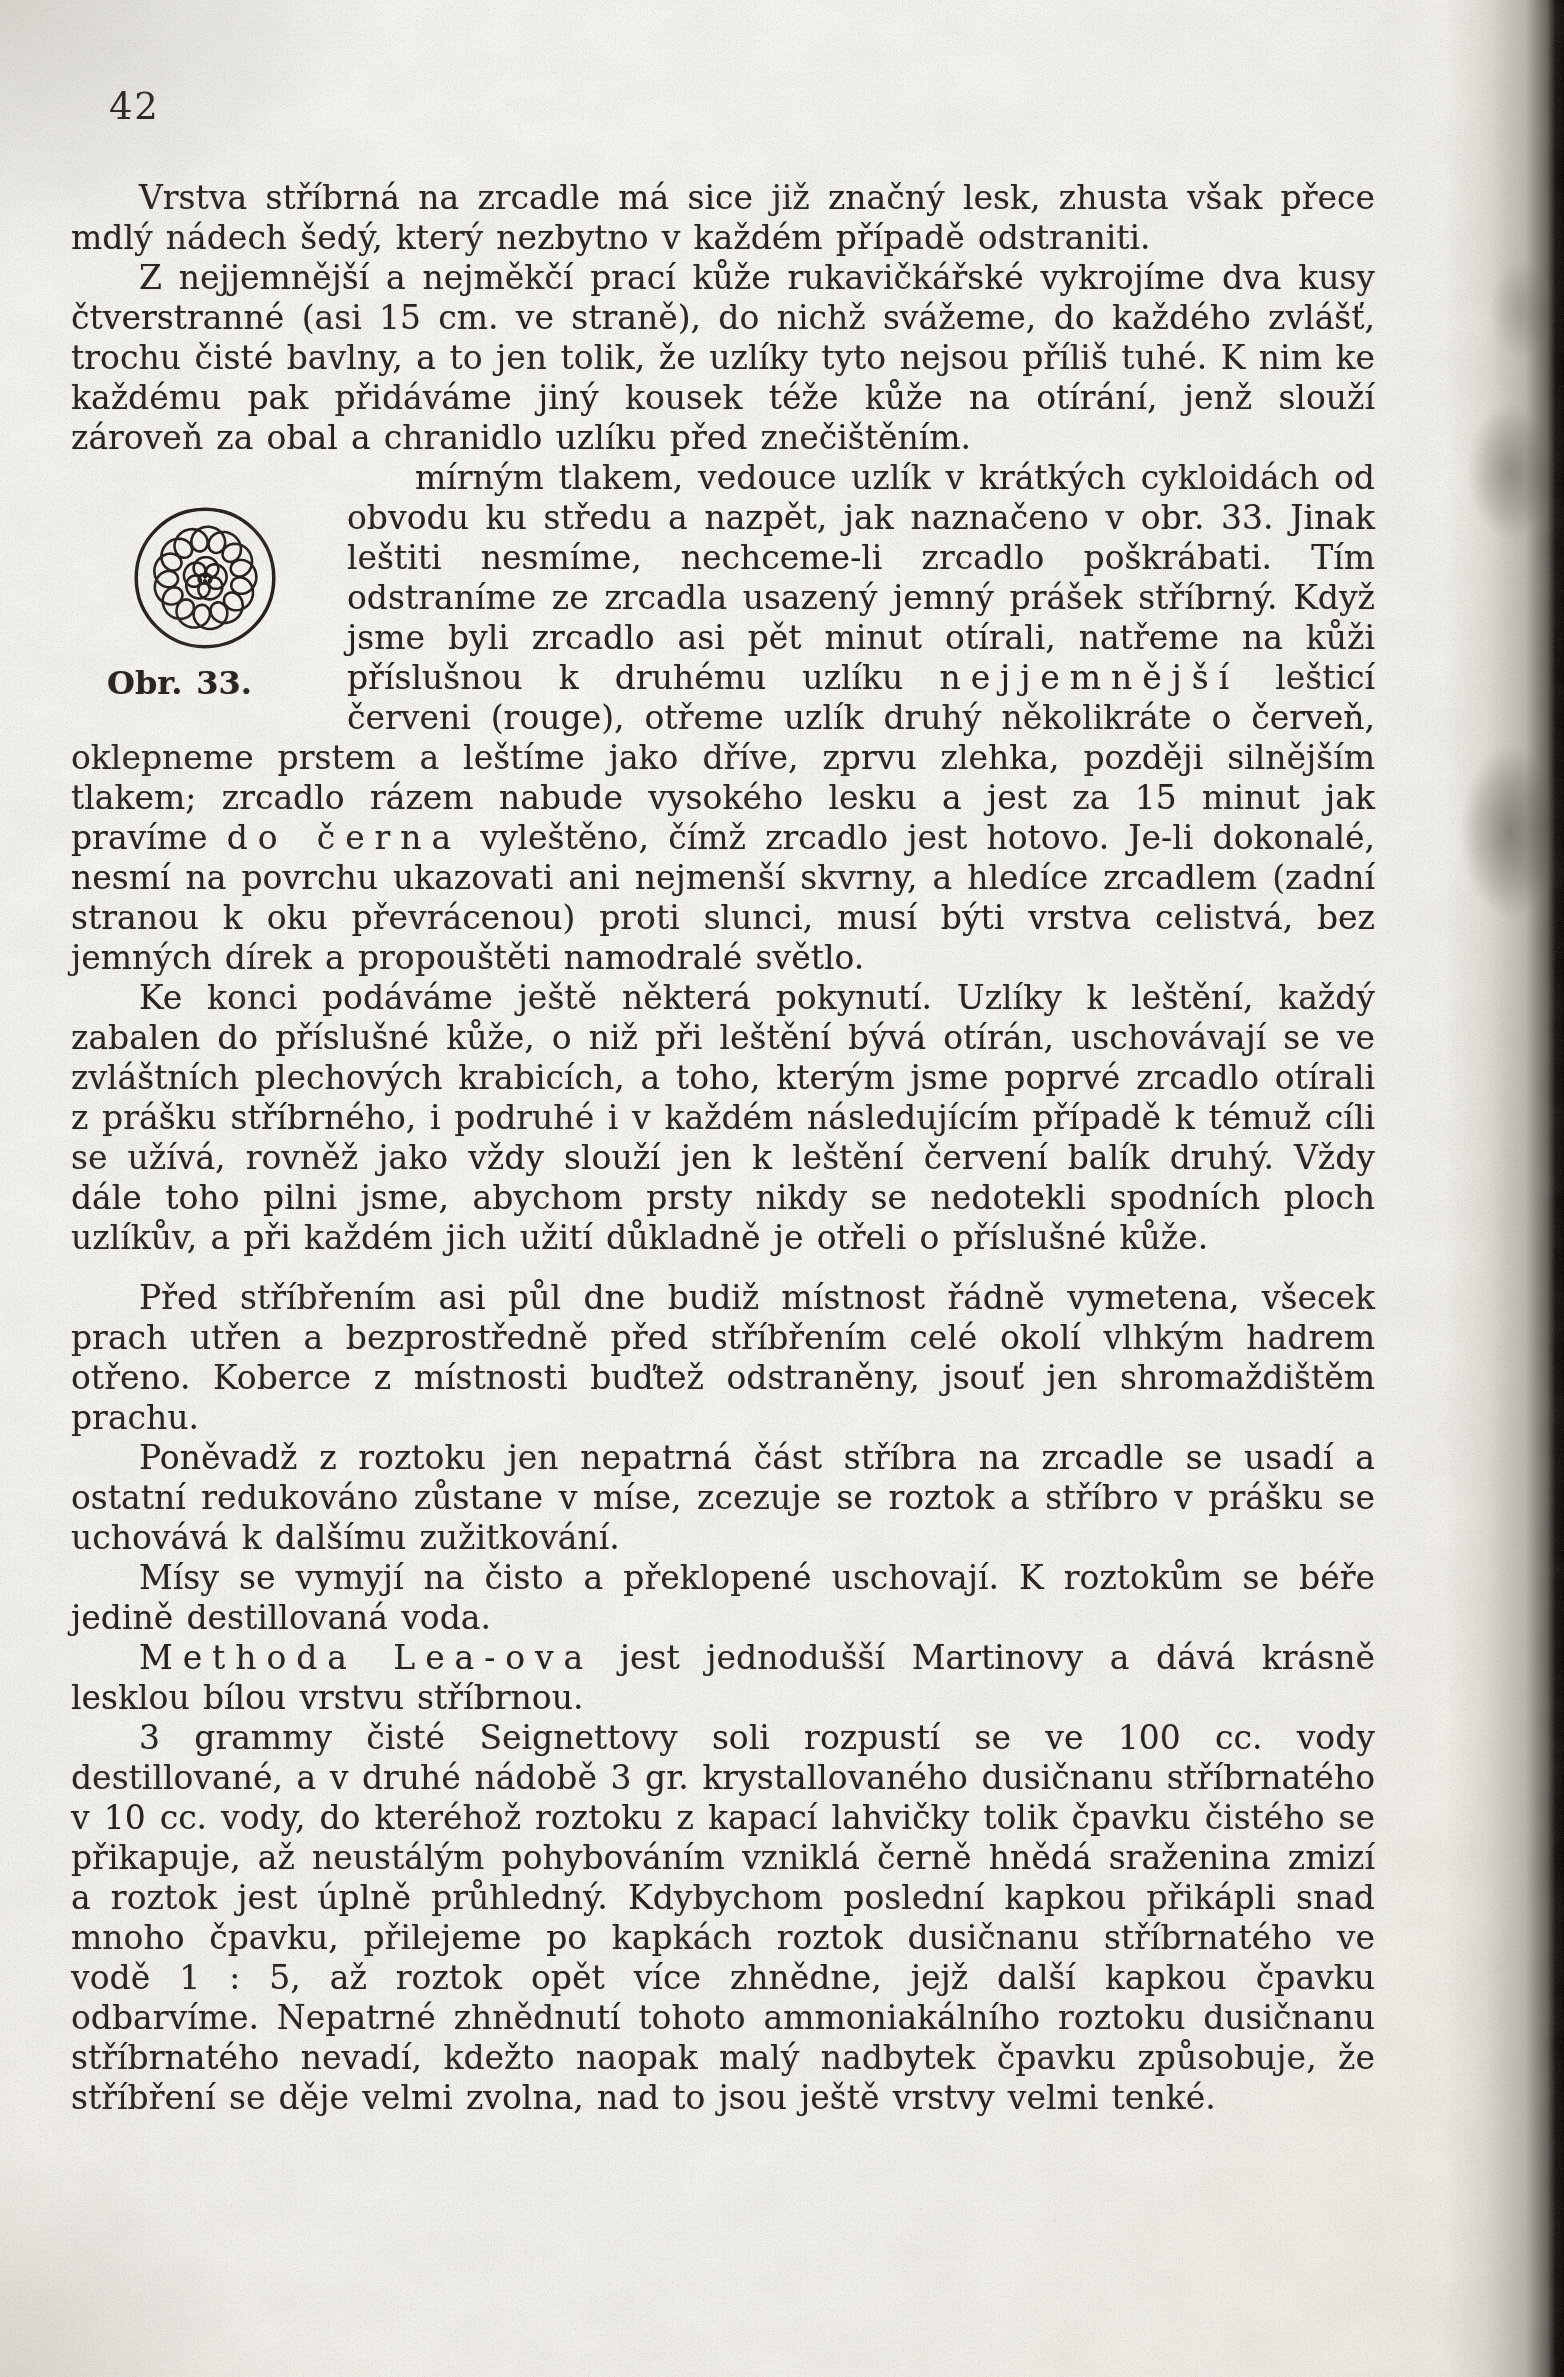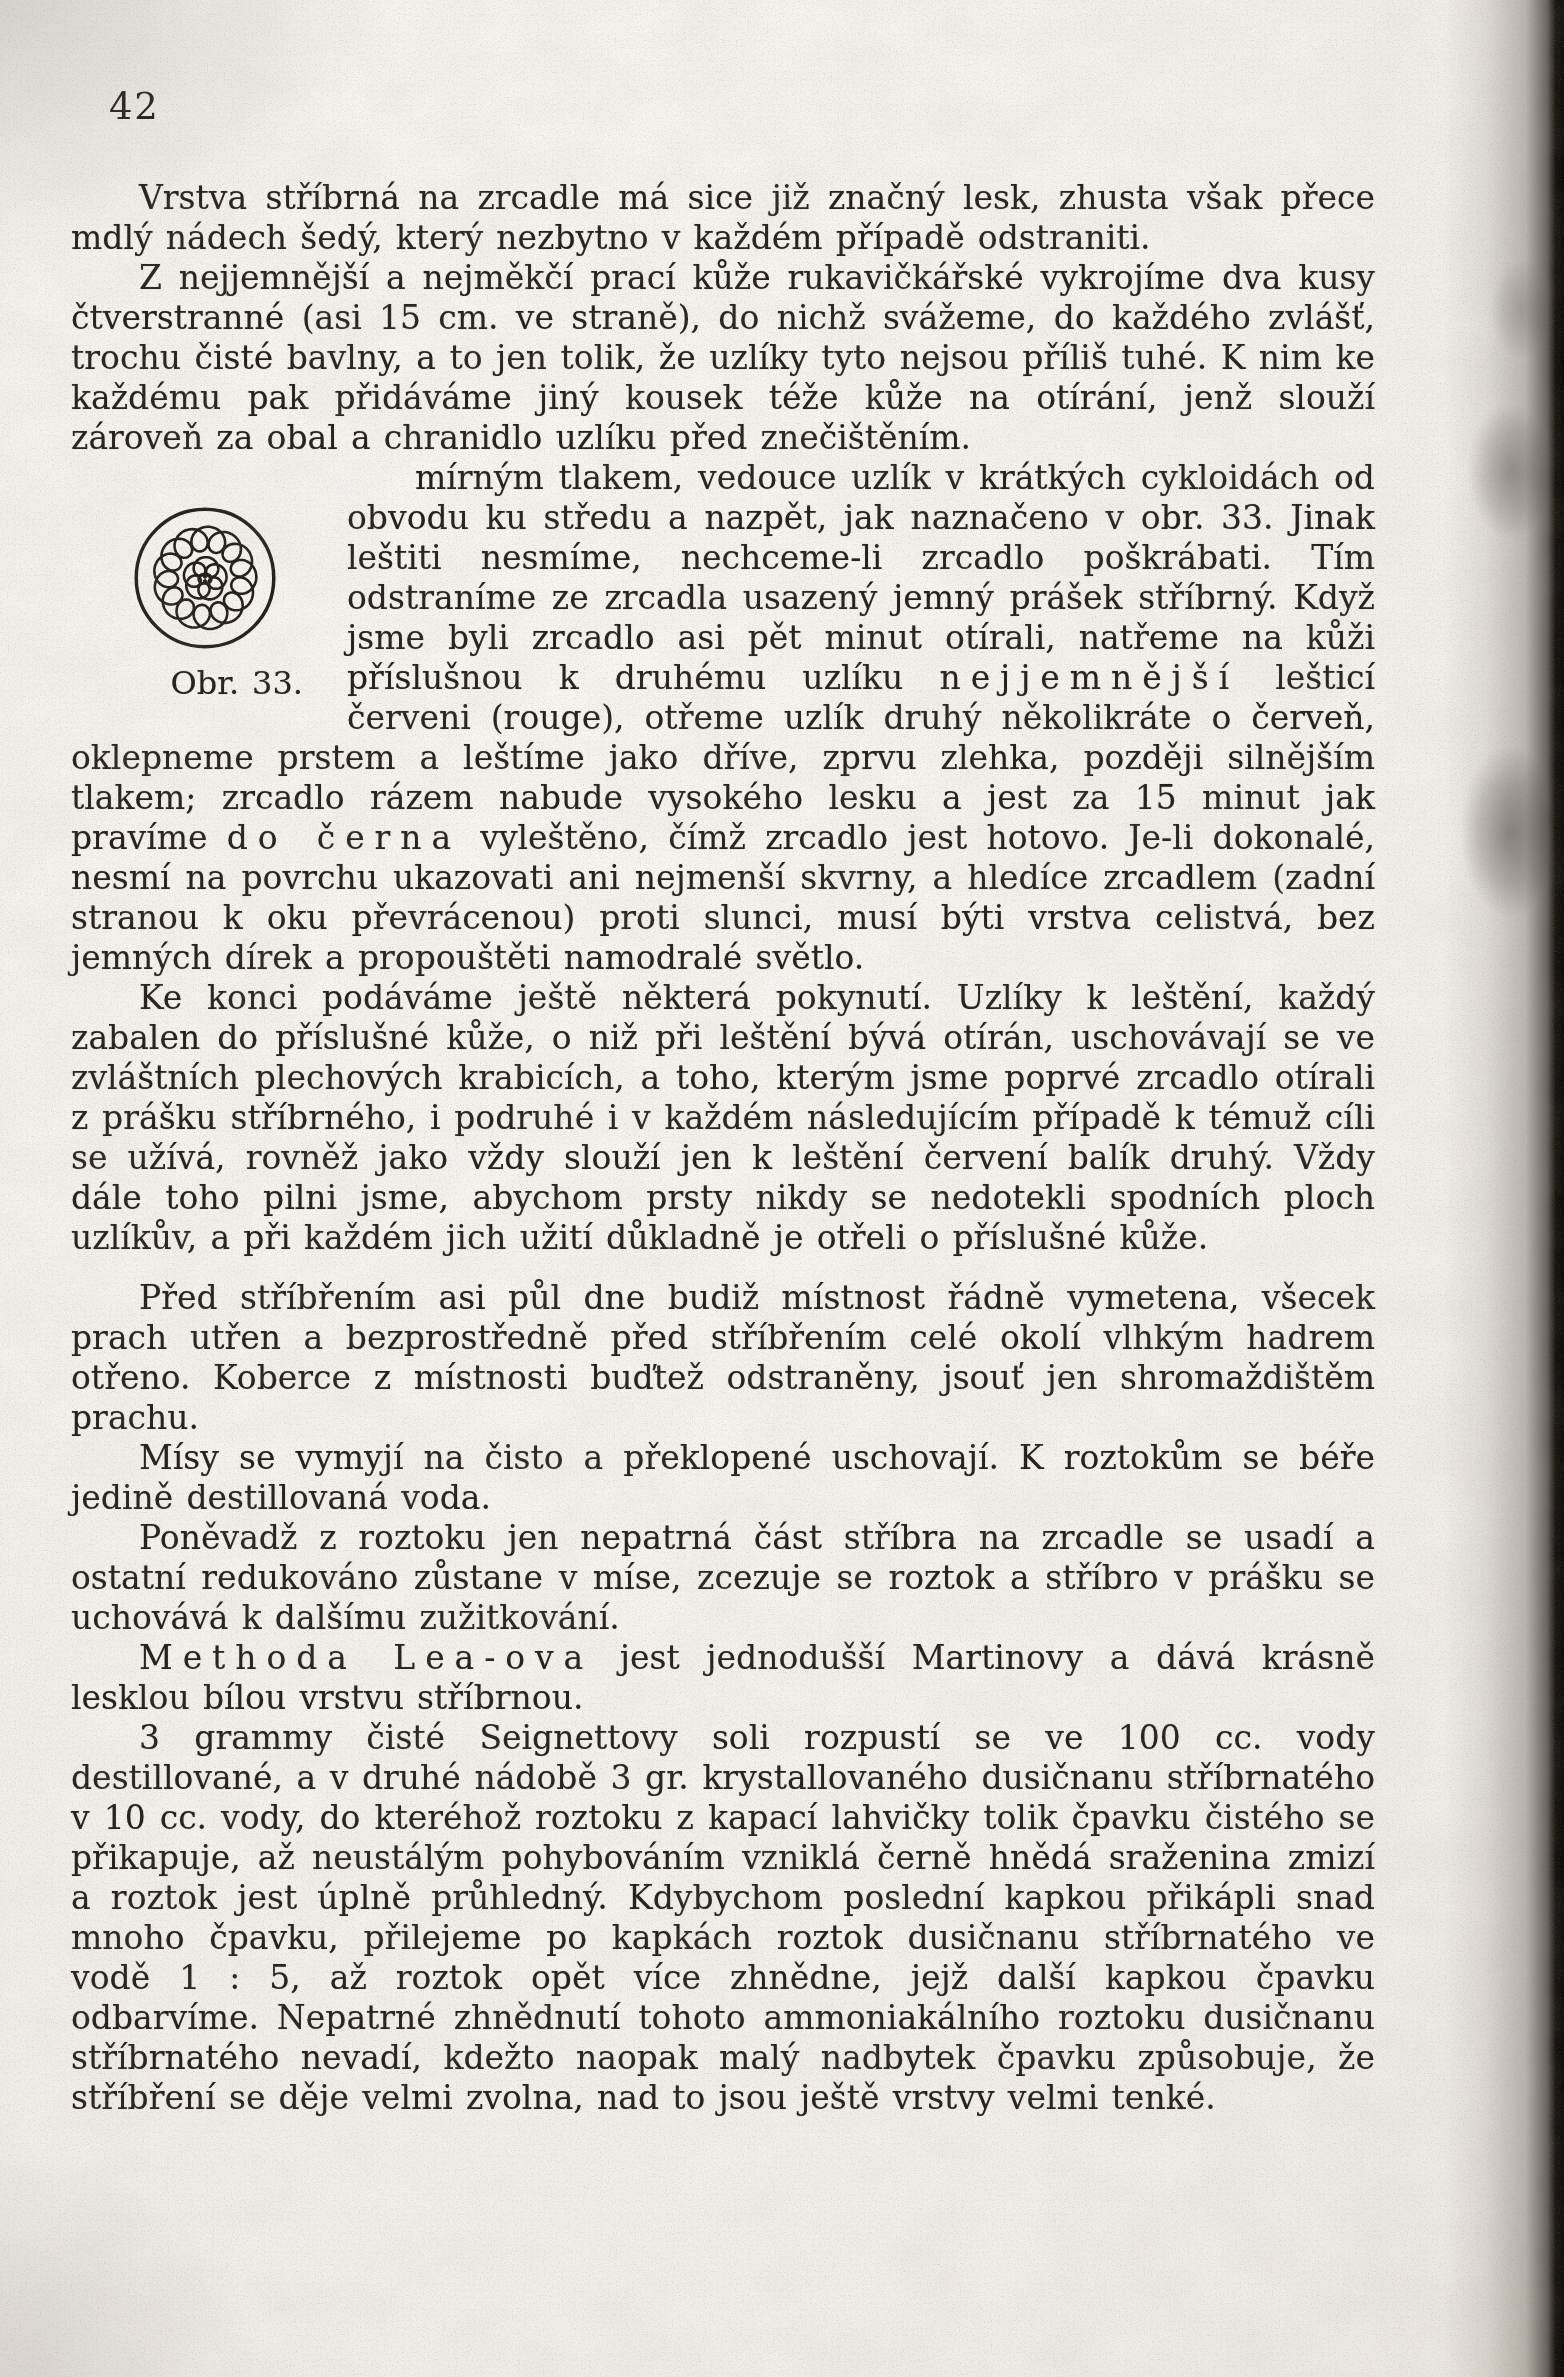--- a/index.html
+++ b/index.html
@@ -40,22 +40,23 @@
   .textblock p.gap-before { margin-top: 20px; }
 
   .sp { letter-spacing: 0.30em; }
   .supz { font-size: 62%; position: relative; top: -0.5em; letter-spacing: 0; }
 
   
   .figure {
     float: left;
     width: 196px;
     margin: 46px 44px 34px 36px;
-    text-align: right;
+    text-align: left;
     text-indent: 0;
+    font-weight: bold;
   }
   .figure svg { display: block; margin: 0 auto; }
   .figcap {
     display: block;
     margin-top: 10.7px;
     font-size: 32px;
     text-indent: 0;
   }
 
   
@@ -117,23 +118,23 @@
           </svg>
           <span class="figcap">Obr. 33.</span>
         </span><span>mírným tlakem, vedouce uzlík v krátkých cykloidách od obvodu ku středu a nazpět, jak naznačeno v obr. 33. Jinak leštiti nesmíme, nechceme-li zrcadlo poškrábati. Tím odstraníme ze zrcadla usazený jemný prášek stříbrný. Když jsme byli zrcadlo asi pět minut otírali, natřeme na kůži příslušnou k druhému uzlíku </span><span class="sp">nejjemnější</span><span> lešticí červeni (rouge), otřeme uzlík druhý několikráte o červeň, oklepneme prstem a leštíme jako dříve, zprvu zlehka, později silnějším tlakem; zrcadlo rázem nabude vysokého lesku a jest za 15 minut jak pravíme </span><span class="sp">do černa</span><span> vyleštěno, čímž zrcadlo jest hotovo. Je-li dokonalé, nesmí na povrchu ukazovati ani nejmenší skvrny, a hledíce zrcadlem (zadní stranou k oku převrácenou) proti slunci, musí býti vrstva celistvá, bez jemných dírek a propouštěti namodralé světlo.</span></p>
 
     <p><span>Ke konci podáváme ještě některá pokynutí. Uzlíky k leštění, každý zabalen do příslušné kůže, o niž při leštění bývá otírán, uschovávají se ve zvláštních plechových krabicích, a toho, kterým jsme poprvé zrcadlo otírali z prášku stříbrného, i podruhé i v každém následujícím případě k témuž cíli se užívá, rovněž jako vždy slouží jen k leštění červení balík druhý. Vždy dále toho pilni jsme, abychom prsty nikdy se nedotekli spodních ploch uzlíkův, a při každém jich užití důkladně je otřeli o příslušné kůže.</span></p>
 
 
 
     <p class="gap-before"><span>Před stříbřením asi půl dne budiž místnost řádně vymetena, všecek prach utřen a bezprostředně před stříbřením celé okolí vlhkým hadrem otřeno. Koberce z místnosti buďtež odstraněny, jsouť jen shromaždištěm prachu.</span></p>
 
+    <p><span>Poněvadž z roztoku jen nepatrná část stříbra na zrcadle se usadí a ostatní redukováno zůstane v míse, zcezuje se roztok a stříbro v prášku se uchovává k dalšímu zužitkování.</span></p>
+
     <p><span>Mísy se vymyjí na čisto a překlopené uschovají. K roztokům se béře jedině destillovaná voda.</span></p>
-
-    <p><span>Poněvadž z roztoku jen nepatrná část stříbra na zrcadle se usadí a ostatní redukováno zůstane v míse, zcezuje se roztok a stříbro v prášku se uchovává k dalšímu zužitkování.</span></p>
 
     <p><span class="sp">Methoda Lea-ova</span><span> jest jednodušší Martinovy a dává krásně lesklou bílou vrstvu stříbrnou.</span></p>
 
     <p><span>3 grammy čisté Seignettovy soli rozpustí se ve 100 cc. vody destillované, a v druhé nádobě 3 gr. krystallovaného dusičnanu stříbrnatého v 10 cc. vody, do kteréhož roztoku z kapací lahvičky tolik čpavku čistého se přikapuje, až neustálým pohybováním vzniklá černě hnědá sraženina zmizí a roztok jest úplně průhledný. Kdybychom poslední kapkou přikápli snad mnoho čpavku, přilejeme po kapkách roztok dusičnanu stříbrnatého ve vodě 1 : 5, až roztok opět více zhnědne, jejž další kapkou čpavku odbarvíme. Nepatrné zhnědnutí tohoto ammoniakálního roztoku dusičnanu stříbrnatého nevadí, kdežto naopak malý nadbytek čpavku způsobuje, že stříbření se děje velmi zvolna, nad to jsou ještě vrstvy velmi tenké.</span></p>
 
   </div>
 
   <div class="corner-tl"></div>
   <div class="corner-bl"></div>
   <div class="edge-right"></div>

